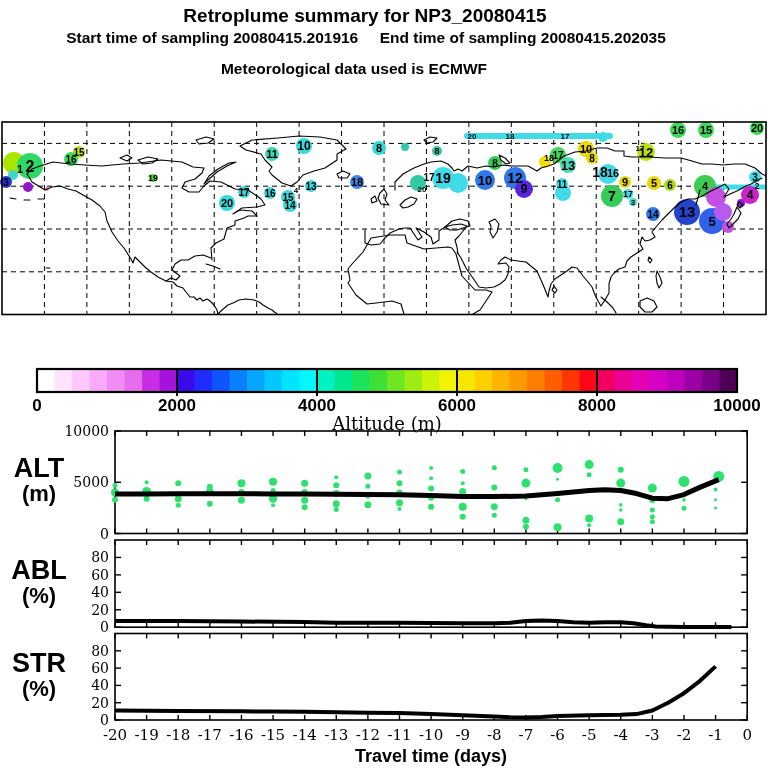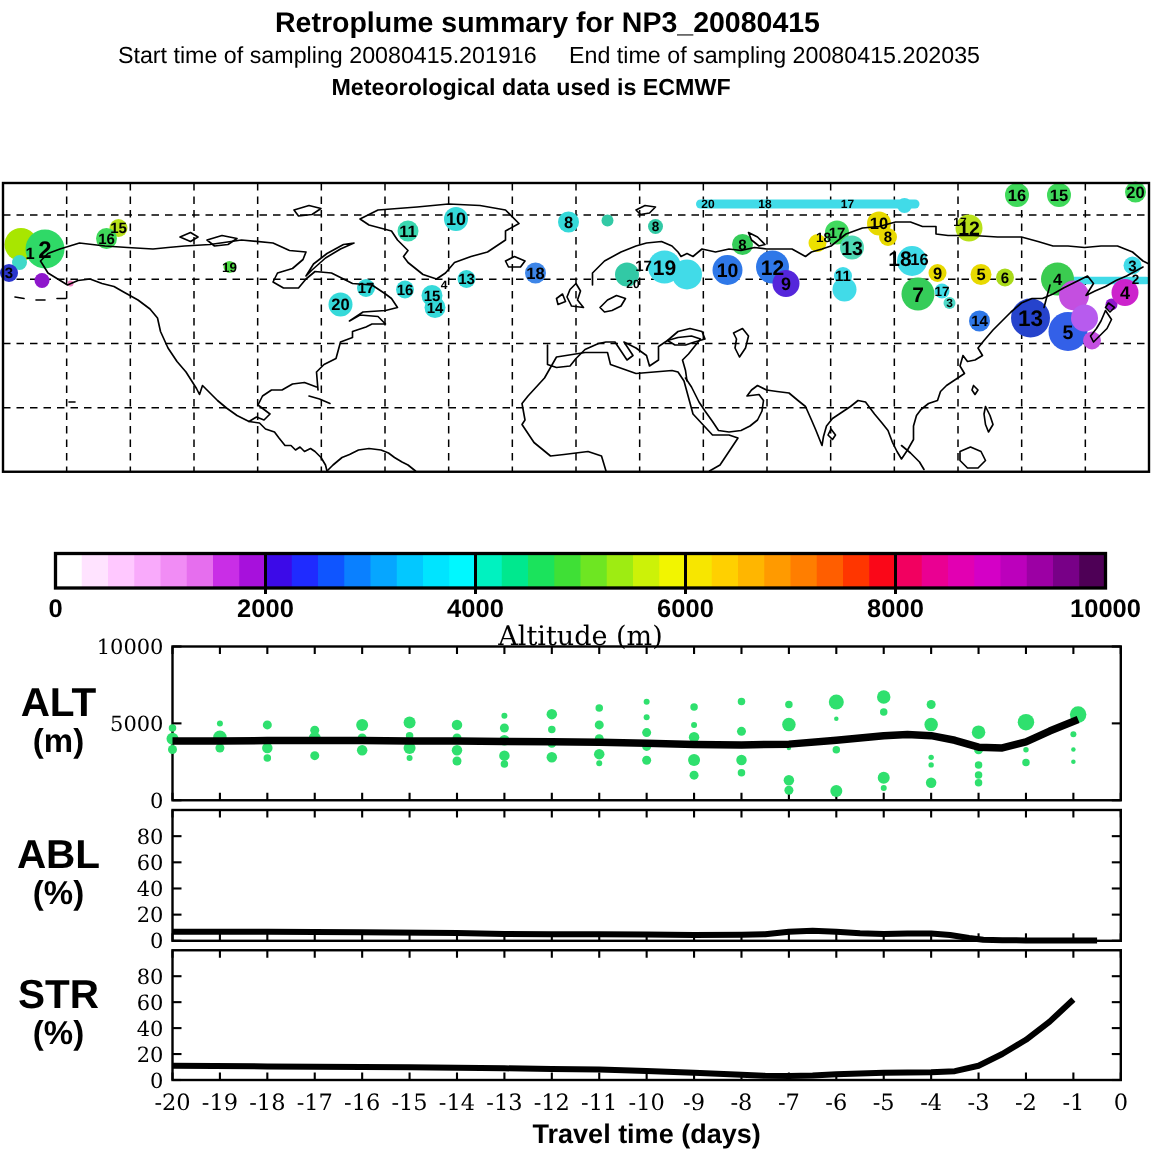--- a/index.html
+++ b/index.html
@@ -1,21 +1,21 @@
 <!DOCTYPE html>
 <html><head>
 <meta charset="utf-8">
 <style>
   html,body{margin:0;padding:0;background:#ffffff;}
   body{width:768px;height:768px;position:relative;overflow:hidden;
        font-family:"Liberation Sans",sans-serif;}
   .hdr{position:absolute;top:0;left:18px;width:768px;z-index:2;}
   .h1wrap{margin:5px auto 0 0;width:694px;text-align:center;font-weight:bold;font-size:19px;color:#000;}
-  .h2wrap{margin-top:2px;width:696px;text-align:center;font-weight:normal;font-size:15.5px;white-space:pre;color:#000;}
-  .h3wrap{margin-top:3px;width:672px;text-align:center;font-weight:bold;font-size:15.5px;color:#000;}
+  .h2wrap{margin-top:2px;width:696px;text-align:center;font-weight:bold;font-size:15.5px;white-space:pre;color:#000;}
+  .h3wrap{margin-top:13px;width:672px;text-align:center;font-weight:bold;font-size:15.5px;color:#000;}
   svg{position:absolute;top:0;left:0;}
   .coast{fill:none;stroke:#000;stroke-width:1.1;stroke-linejoin:round;stroke-linecap:round;}
   .grid{stroke:#000;stroke-width:1;stroke-dasharray:5,4;}
   .frame{fill:none;stroke:#000;stroke-width:1.6;}
   text{fill:#000;}
   .tick{font-family:"DejaVu Serif",serif;font-size:14px;}
   .xlab{font-family:"DejaVu Serif",serif;font-size:15px;}
   .cbnum{font-family:"Liberation Sans",sans-serif;font-weight:bold;font-size:17px;}
   .cblab{font-family:"DejaVu Serif",serif;font-size:18px;}
   .pname{font-family:"Liberation Sans",sans-serif;font-weight:bold;font-size:27px;}

